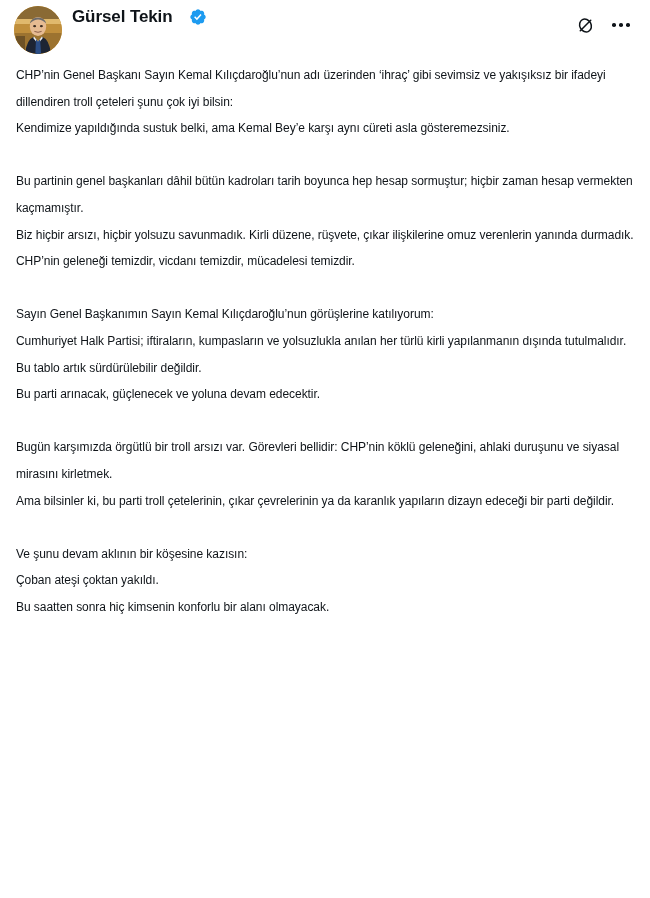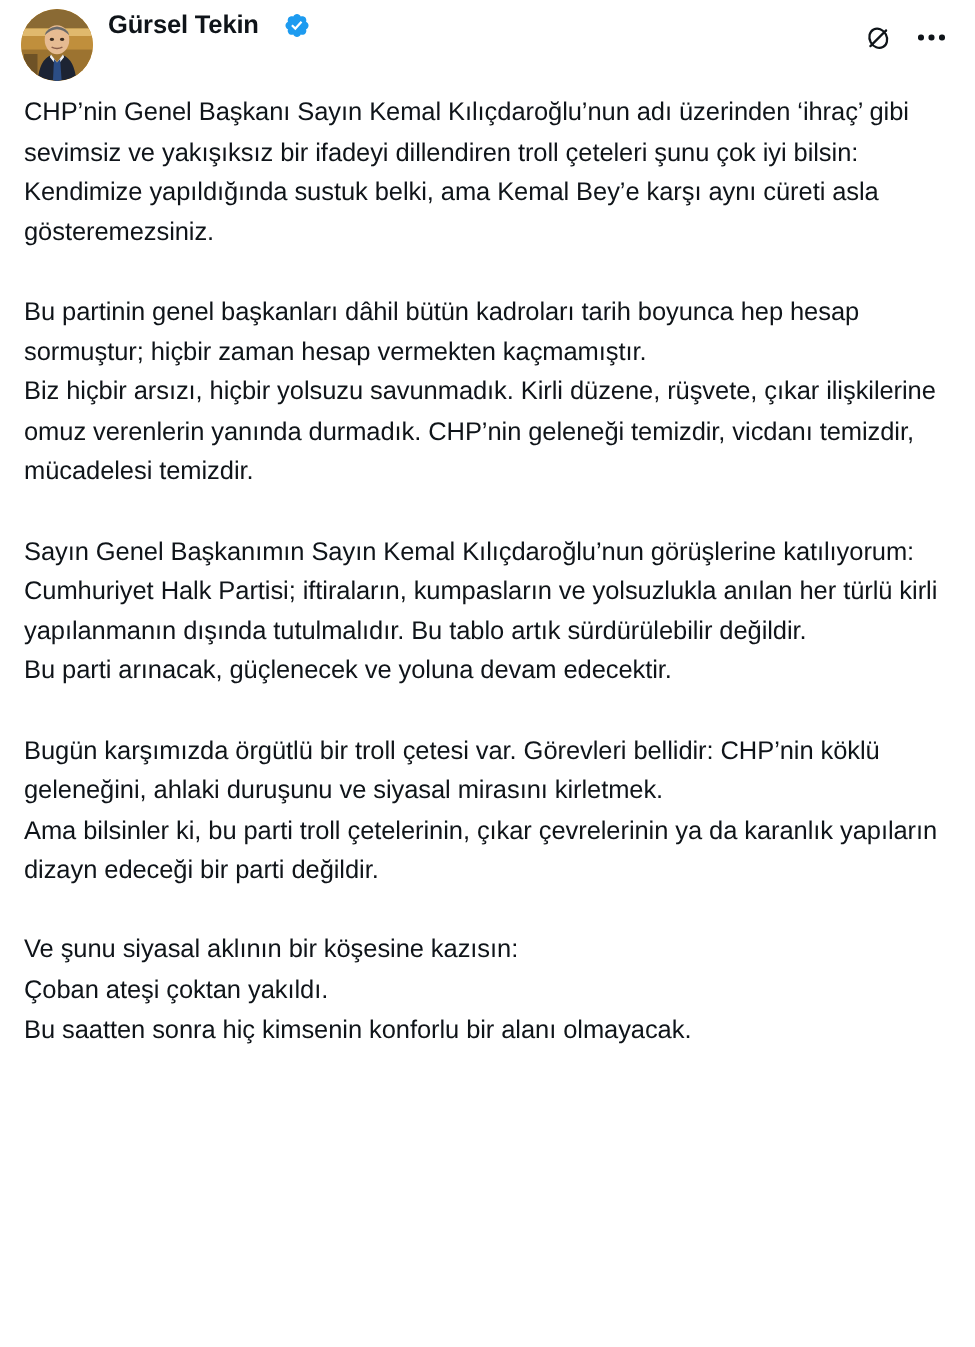--- a/index.html
+++ b/index.html
@@ -116,21 +116,21 @@
     height: 3.6px;
     border-radius: 50%;
     background: #0f1419;
     display: block;
   }
 
   
   .tweet-body {
     padding: 0 16px;
     box-sizing: border-box;
-    font-size: 17px;
+    font-size: 12px;
     line-height: 26.6px;
     color: #0f1419;
     letter-spacing: -0.05px;
     width: 650px;
   }
   .tweet-paragraph {
     margin: 0;
     white-space: pre-wrap;
     word-wrap: break-word;
   }
@@ -202,22 +202,22 @@
     <p class="tweet-paragraph">CHP’nin Genel Başkanı Sayın Kemal Kılıçdaroğlu’nun adı üzerinden ‘ihraç’ gibi sevimsiz ve yakışıksız bir ifadeyi dillendiren troll çeteleri şunu çok iyi bilsin:
 Kendimize yapıldığında sustuk belki, ama Kemal Bey’e karşı aynı cüreti asla gösteremezsiniz.</p>
     <div class="para-gap"></div>
     <p class="tweet-paragraph">Bu partinin genel başkanları dâhil bütün kadroları tarih boyunca hep hesap sormuştur; hiçbir zaman hesap vermekten kaçmamıştır.
 Biz hiçbir arsızı, hiçbir yolsuzu savunmadık. Kirli düzene, rüşvete, çıkar ilişkilerine omuz verenlerin yanında durmadık. CHP’nin geleneği temizdir, vicdanı temizdir, mücadelesi temizdir.</p>
     <div class="para-gap"></div>
     <p class="tweet-paragraph">Sayın Genel Başkanımın Sayın Kemal Kılıçdaroğlu’nun görüşlerine katılıyorum:
 Cumhuriyet Halk Partisi; iftiraların, kumpasların ve yolsuzlukla anılan her türlü kirli yapılanmanın dışında tutulmalıdır. Bu tablo artık sürdürülebilir değildir.
 Bu parti arınacak, güçlenecek ve yoluna devam edecektir.</p>
     <div class="para-gap"></div>
-    <p class="tweet-paragraph">Bugün karşımızda örgütlü bir troll çetesi var. Görevleri bellidir: CHP’nin köklü geleneğini, ahlaki duruşunu ve siyasal mirasını kirletmek.
+    <p class="tweet-paragraph">Bugün karşımızda örgütlü bir troll arsızı var. Görevleri bellidir: CHP’nin köklü geleneğini, ahlaki duruşunu ve siyasal mirasını kirletmek.
 Ama bilsinler ki, bu parti troll çetelerinin, çıkar çevrelerinin ya da karanlık yapıların dizayn edeceği bir parti değildir.</p>
     <div class="para-gap"></div>
-    <p class="tweet-paragraph">Ve şunu siyasal aklının bir köşesine kazısın:
+    <p class="tweet-paragraph">Ve şunu devam aklının bir köşesine kazısın:
 Çoban ateşi çoktan yakıldı.
 Bu saatten sonra hiç kimsenin konforlu bir alanı olmayacak.</p>
     <div class="para-gap"></div>
   </div>
 
 </div>
 
 </body></html>

